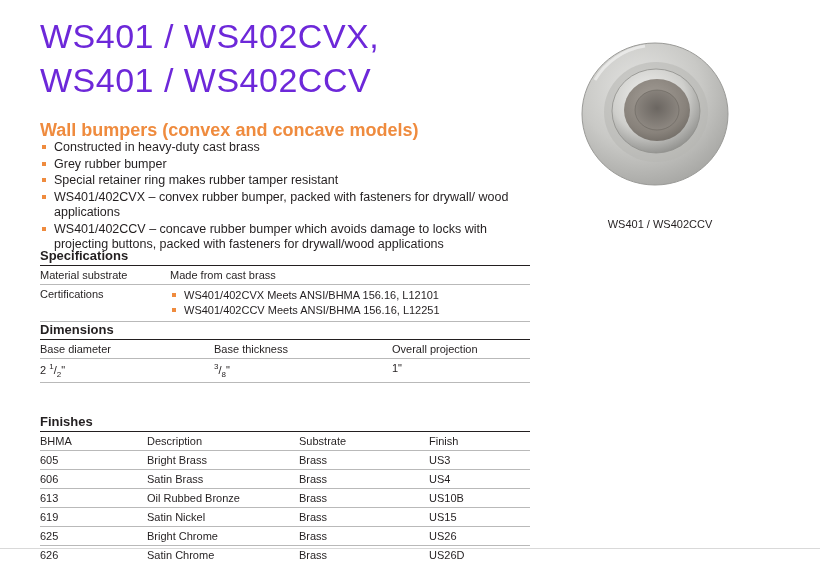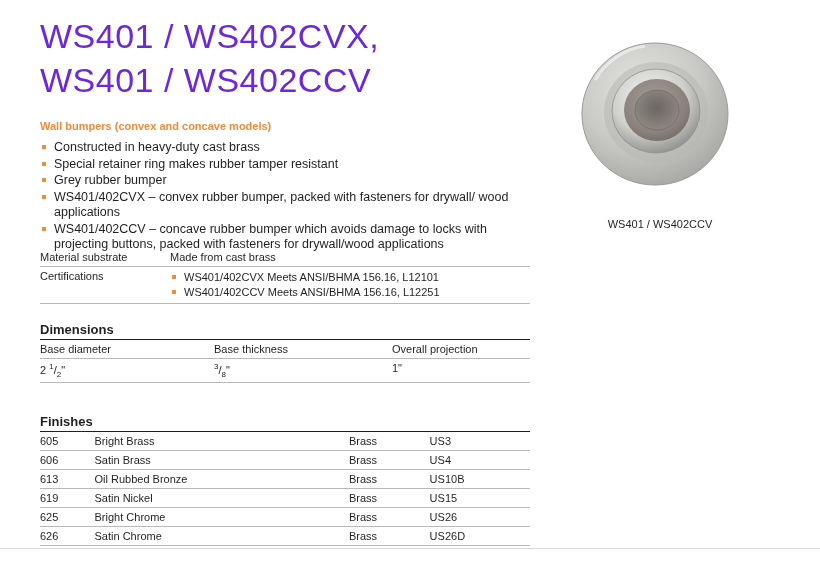--- a/index.html
+++ b/index.html
@@ -33,21 +33,21 @@
     color: #6d28d9;
     font-weight: 300;
     letter-spacing: 0.5px;
     white-space: nowrap;
   }
   
   .subhead {
     position: absolute;
     left: 40px;
     top: 120px;
-    font-size: 11px;
+    font-size: 18px;
     font-weight: bold;
     color: #ef8b3e;
   }
   .bullets {
     position: absolute;
     left: 40px;
     top: 140px;
     width: 500px;
   }
   .bullet {
@@ -160,22 +160,22 @@
 
   <div class="title-block">
     <div class="title-line">WS401 / WS402CVX,</div>
     <div class="title-line">WS401 / WS402CCV</div>
   </div>
 
   <div class="subhead">Wall bumpers (convex and concave models)</div>
 
   <div class="bullets">
     <div class="bullet">Constructed in heavy-duty cast brass</div>
+    <div class="bullet">Grey rubber bumper</div>
     <div class="bullet">Special retainer ring makes rubber tamper resistant</div>
-    <div class="bullet">Grey rubber bumper</div>
     <div class="bullet">WS401/402CVX – convex rubber bumper, packed with fasteners for drywall/ wood applications</div>
     <div class="bullet">WS401/402CCV – concave rubber bumper which avoids damage to locks with projecting buttons, packed with fasteners for drywall/wood applications</div>
   </div>
 
   <div class="product">
     <svg width="165" height="165" viewBox="0 0 165 165">
       <defs>
         <radialGradient id="plate" cx="40%" cy="32%" r="75%">
           <stop offset="0%" stop-color="#e4e4e2"></stop>
           <stop offset="55%" stop-color="#c9c9c6"></stop>
@@ -203,20 +203,21 @@
       <ellipse cx="81" cy="81" rx="44" ry="42" fill="none" stroke="#8f8f8c" stroke-width="0.8"></ellipse>
       <ellipse cx="82" cy="80" rx="33" ry="31" fill="url(#rubber)"></ellipse>
       <ellipse cx="82" cy="80" rx="22" ry="20" fill="url(#hole)"></ellipse>
       <ellipse cx="82" cy="80" rx="22" ry="20" fill="none" stroke="#5f5a55" stroke-width="0.8" opacity="0.6"></ellipse>
       <path d="M20 50 A70 68 0 0 1 70 16" stroke="#ffffff" stroke-width="3" fill="none" opacity="0.5"></path>
     </svg>
   </div>
   <div class="caption">WS401 / WS402CCV</div>
 
   <div class="section" style="top:248px;">
+    <div class="sec-title">Specifications</div>
     <table class="spec">
       <tbody>
           <tr>
         <td style="width:128px;margin-left:12px;">Material substrate</td>
         <td>Made from cast brass</td>
       </tr>
       <tr>
         <td style="width:128px;">Certifications</td>
         <td>
           <div class="cert-item">WS401/402CVX Meets ANSI/BHMA 156.16, L12101</div>
@@ -242,20 +243,26 @@
         <td class="nowrap">1"</td>
       </tr>
     </tbody>
       </table>
   </div>
 
   <div class="section" style="top:378px;margin-top:36px;">
     <div class="sec-title">Finishes</div>
     <table class="spec">
       <tbody>
+          <tr>
+        <th style="width:105px;">BHMA</th>
+        <th style="width:150px;">Description</th>
+        <th style="width:128px;">Substrate</th>
+        <th>Finish</th>
+      </tr>
       <tr>
         <td>605</td>
         <td>Bright Brass</td>
         <td>Brass</td>
         <td>US3</td>
       </tr>
       <tr>
         <td>606</td>
         <td>Satin Brass</td>
         <td>Brass</td>

